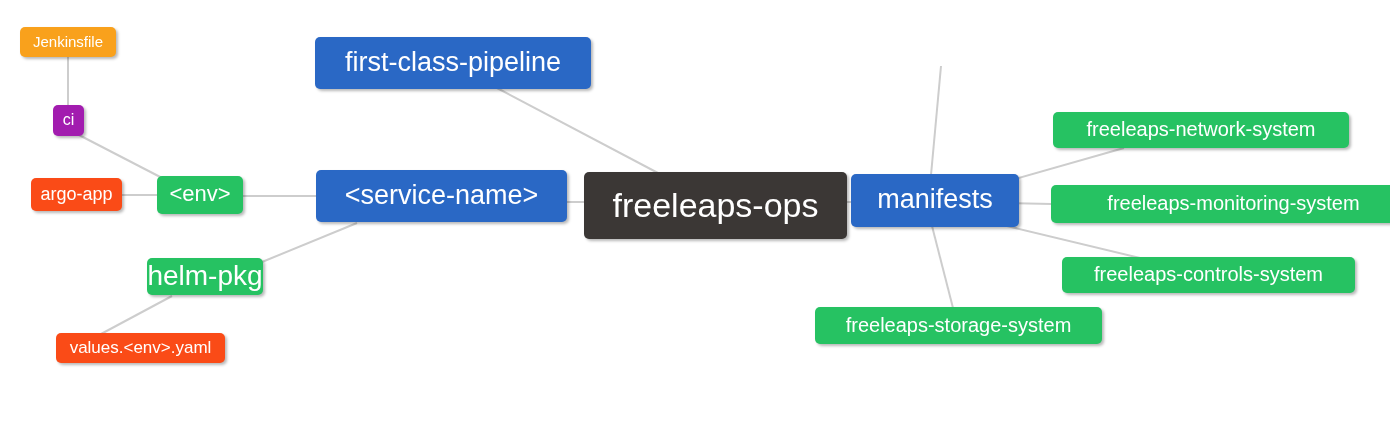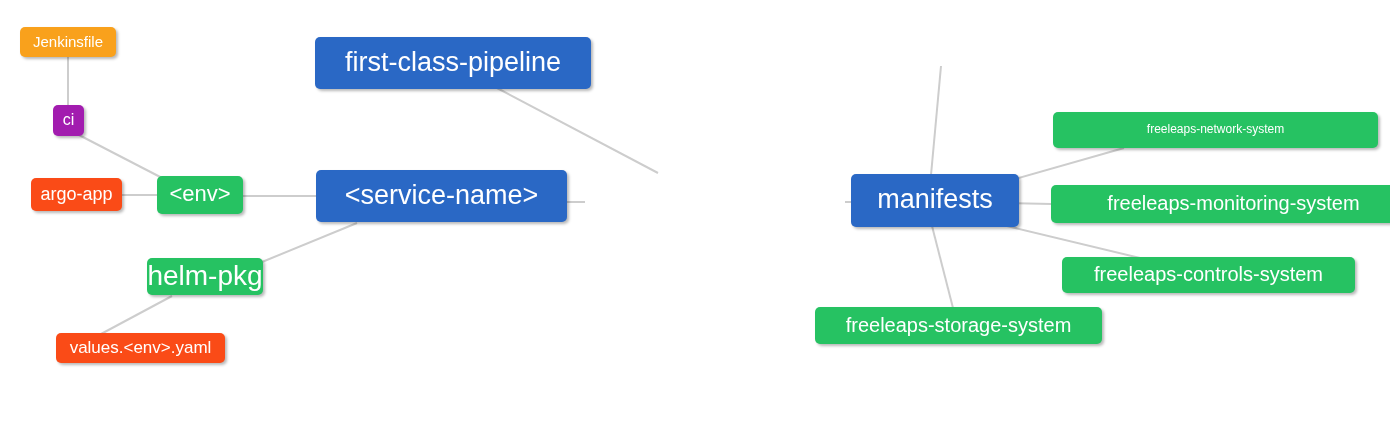--- a/index.html
+++ b/index.html
@@ -80,24 +80,27 @@
     </div>
     <div class="node" style="left: 8px; top: 333px; width: 169px; height: 30px; background: rgb(250, 75, 23); color: rgb(255, 255, 255); font-size: 17px; margin-left: 48px;">
       <span>values.&lt;env&gt;.yaml</span>
     </div>
     <div class="node" style="left: 315px; top: 37px; width: 276px; height: 52px; background: rgb(42, 104, 197); color: rgb(255, 255, 255); font-size: 27px;">
       <span>first-class-pipeline</span>
     </div>
     <div class="node" style="left: 316px; top: 170px; width: 251px; height: 52px; background: rgb(42, 104, 197); color: rgb(255, 255, 255); font-size: 27px;">
       <span>&lt;service-name&gt;</span>
     </div>
+    <div class="node" style="left: 584px; top: 172px; width: 263px; height: 67px; background: rgb(59, 55, 53); color: rgb(255, 255, 255); font-size: 34px;">
+      <span>freeleaps-ops</span>
+    </div>
     <div class="node" style="left: 851px; top: 174px; width: 168px; height: 53px; background: rgb(42, 104, 197); color: rgb(255, 255, 255); font-size: 27px;">
       <span>manifests</span>
     </div>
-    <div class="node" style="left: 1053px; top: 112px; width: 325px; height: 36px; background: rgb(38, 194, 98); color: rgb(255, 255, 255); font-size: 12px;">
+    <div class="node" style="left: 1053px; top: 112px; width: 296px; height: 36px; background: rgb(38, 194, 98); color: rgb(255, 255, 255); font-size: 20px;">
       <span>freeleaps-network-system</span>
     </div>
     <div class="node" style="left: 1051px; top: 185px; width: 365px; height: 38px; background: rgb(38, 194, 98); color: rgb(255, 255, 255); font-size: 20px;">
       <span>freeleaps-monitoring-system</span>
     </div>
     <div class="node" style="left: 1062px; top: 257px; width: 293px; height: 36px; background: rgb(38, 194, 98); color: rgb(255, 255, 255); font-size: 20px;">
       <span>freeleaps-controls-system</span>
     </div>
     <div class="node" style="left: 815px; top: 307px; width: 287px; height: 37px; background: rgb(38, 194, 98); color: rgb(255, 255, 255); font-size: 20px;">
       <span>freeleaps-storage-system</span>

